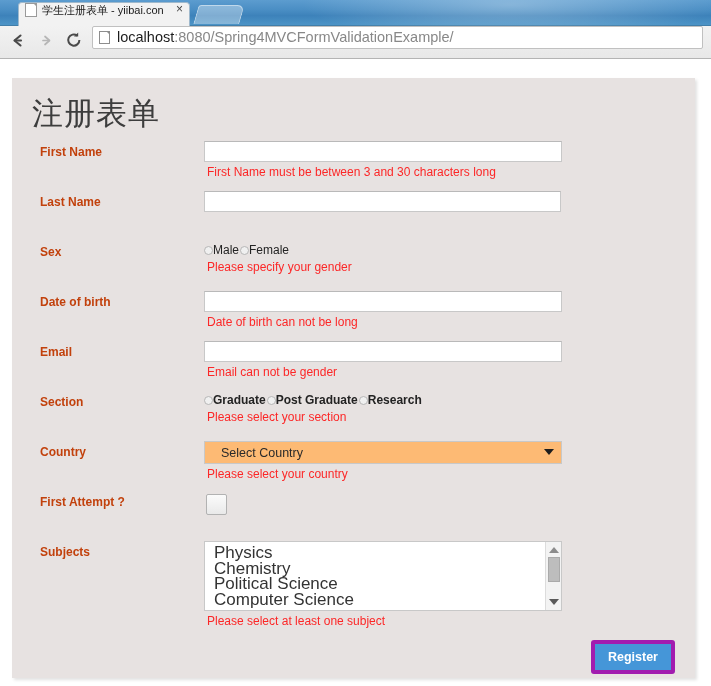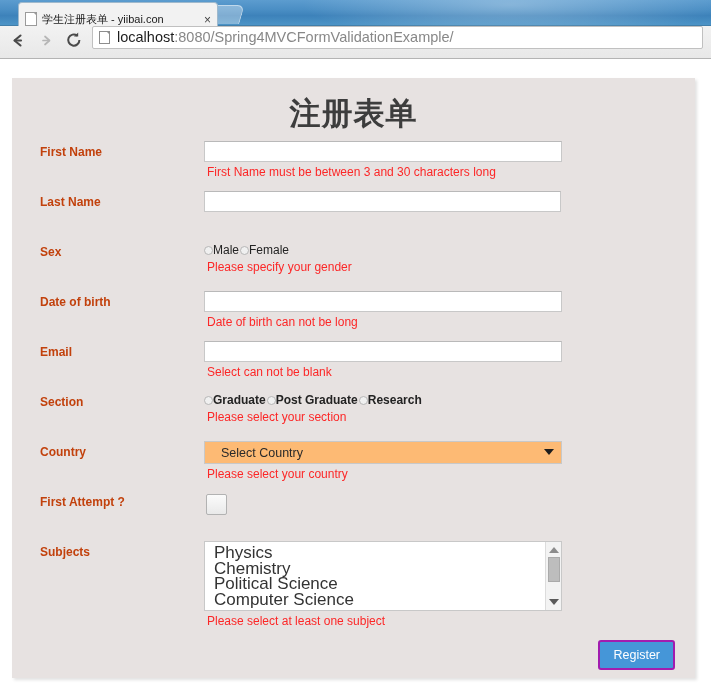--- a/index.html
+++ b/index.html
@@ -39,28 +39,28 @@
     position: absolute;
     left: 0; right: 0; bottom: 0;
     height: 1px;
     background: rgba(0,0,0,0.15);
   }
 
   .tab {
     position: absolute;
     left: 18px; top: 2px;
     height: 24px;
-    width: 200px;
+    width: 172px;
     background: #f2f2f2;
     border-top-left-radius: 4px;
     border-top-right-radius: 4px;
     border: 1px solid #9fb9cd;
     border-bottom: none;
     display: flex;
-    align-items: flex-end;
+    align-items: flex-start;
     padding: 0 4px 0 6px;
     z-index: 3;
   }
   .tab-favicon {
     width: 12px; height: 14px;
     border: 1px solid #9a9a9a;
     background: #fff;
     position: relative;
     flex: 0 0 auto;
     margin-right: 5px;
@@ -170,26 +170,25 @@
     width: 683px;
     height: 600px;
     background: #e7e2e1;
     box-shadow: 2px 2px 3px rgba(0,0,0,0.12);
     padding: 16px 20px 0 20px;
   }
 
   h1#form-heading {
     margin: 0 0 6px 0;
     font-family: "Liberation Serif", serif;
-    font-weight: bold;
+    font-weight: normal;
     font-size: 31px;
     color: #3d3d3d;
     letter-spacing: 1px;
     line-height: 40px;
-    text-align: center;
   }
 
   .row {
     position: relative;
     min-height: 50px;
   }
   .row-label {
     position: absolute;
     left: 8px;
     top: 5px;
@@ -339,26 +338,26 @@
   #register-row {
     position: relative;
     height: 40px;
     margin-top: 10px;
   }
   #register-btn {
     position: absolute;
     right: 0px;
     top: 2px;
     background: #4596d8;
-    border: 2px solid #a21caf;
+    border: 4px solid #a21caf;
     border-radius: 3px;
     color: #ffffff;
     font-family: "Liberation Sans", sans-serif;
     font-size: 12.5px;
-    font-weight: normal;
+    font-weight: bold;
     padding: 6px 13px;
     cursor: pointer;
   }
 </style>
 </head>
 <body>
 
 <div id="browser">
 
   <div id="tabstrip">
@@ -428,21 +427,21 @@
         <div class="row-field">
           <input class="txt-input" type="text" value="" style="">
           <span class="err shift">Date of birth can not be long</span>
         </div>
       </div>
 
       <div class="row">
         <div class="row-label">Email</div>
         <div class="row-field">
           <input class="txt-input" type="text" value="" style="">
-          <span class="err shift">Select can not be blank</span>
+          <span class="err shift">Email can not be gender</span>
         </div>
       </div>
 
       <div class="row">
         <div class="row-label">Section</div>
         <div class="row-field">
           <div class="radio-line bold"><input class="rad" type="radio" name="section" style=""><span class="rlabel">Graduate</span><input class="rad" type="radio" name="section" style=""><span class="rlabel">Post Graduate</span><input class="rad" type="radio" name="section" style=""><span class="rlabel">Research</span></div>
           <span class="err shift">Please select your section</span>
         </div>
       </div>

